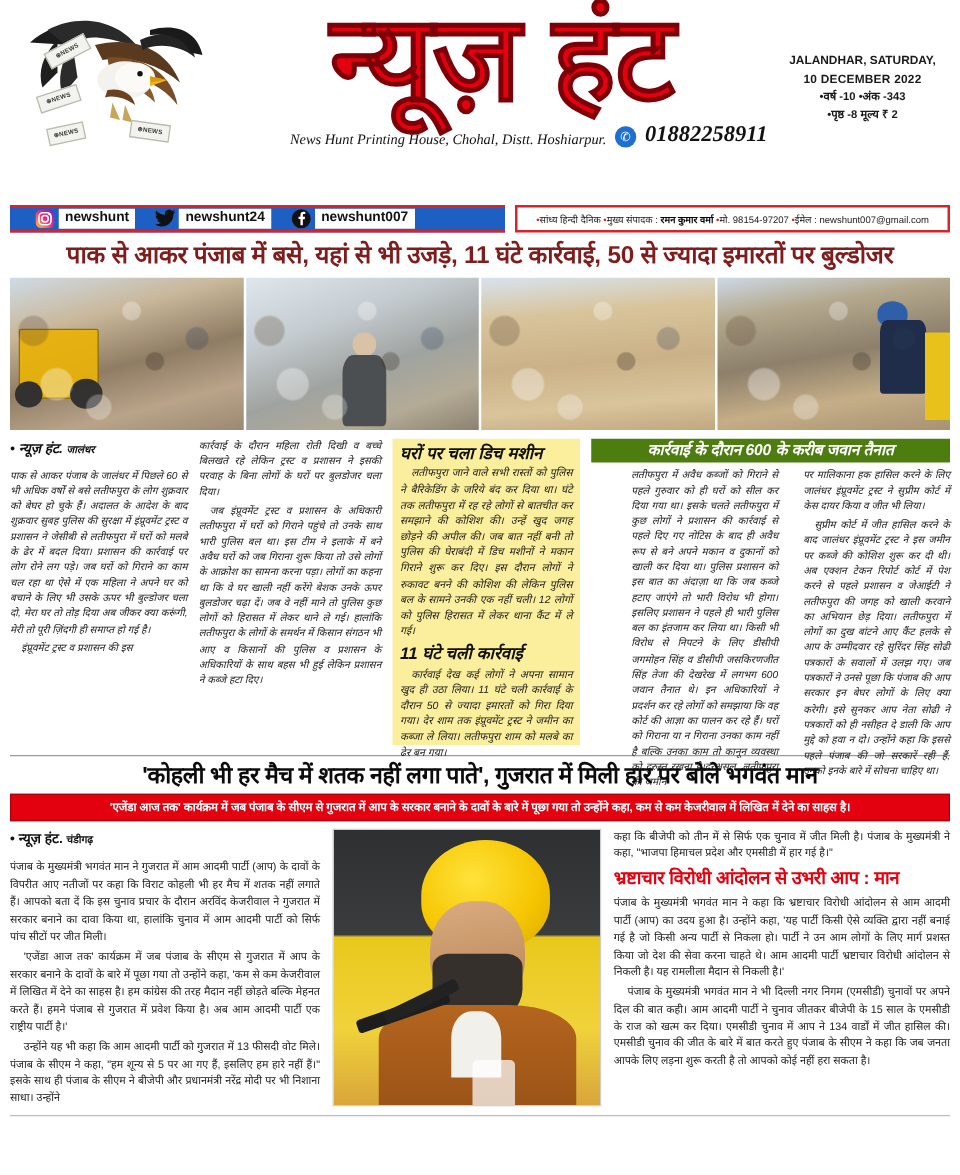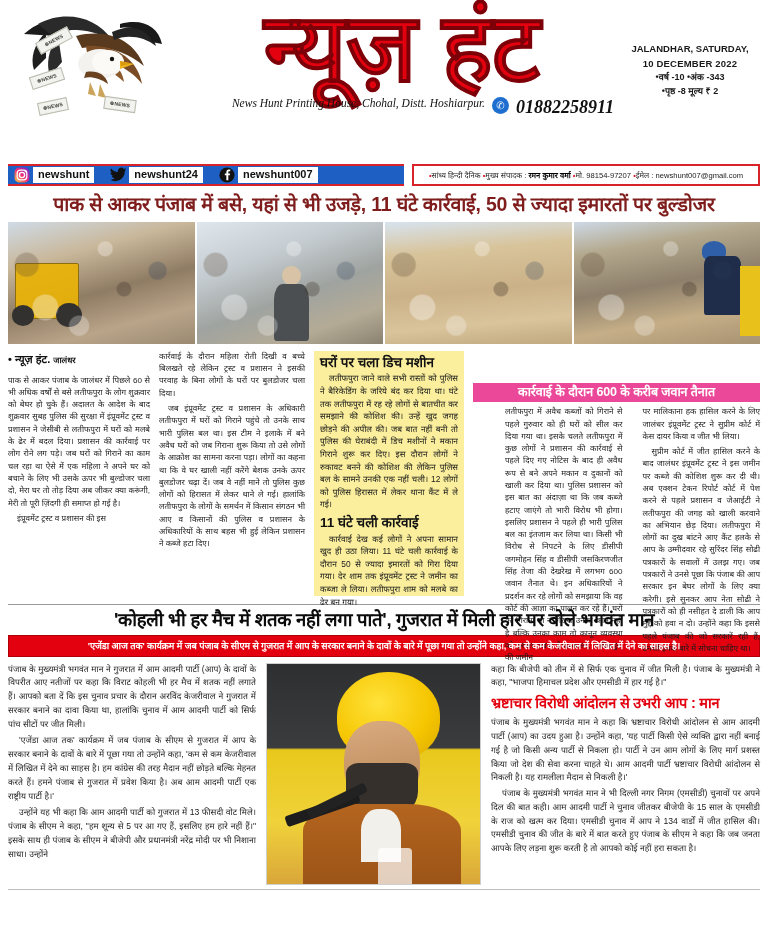--- a/index.html
+++ b/index.html
@@ -31,21 +31,21 @@
     font-family: "Liberation Sans", sans-serif;
     font-size: 96px; line-height: .95; font-weight: bold;
     color: #e3000f; letter-spacing: -1px;
     -webkit-text-stroke: 1px #7d0008;
     margin-top: -4px;
   }
   .imprint {
     font-family: "Liberation Serif", serif; font-style: italic;
     font-size: 11.5px; color: #111; text-align: right;
     margin-top: 4px; padding-right: 6px;
-    display: flex; align-items: flex-start; justify-content: flex-end; gap: 7px;
+    display: flex; align-items: flex-end; justify-content: flex-end; gap: 7px;
   }
   .phone-badge {
     width: 17px; height: 17px; border-radius: 50%; background: #1f6fd0;
     display: inline-flex; align-items: center; justify-content: center;
     color: #fff; font-size: 10px; font-style: normal;
   }
   .phone-num { font-family: "Liberation Serif", serif; font-style: italic; font-size: 18px; font-weight: bold; }
   .dateblock {
     flex: 0 0 140px; padding-top: 42px; text-align: center;
     font-size: 9.5px; font-weight: bold; color: #1a1a1a; line-height: 1.55;
@@ -53,21 +53,21 @@
   .dateblock .d2 { letter-spacing: .2px; }
   .dateblock .sub { font-size: 9px; }
 
   
   .socialbar {
     height: 22px; display: flex; align-items: stretch; gap: 0;
     margin-top: 2px;
   }
   .social-left {
     flex: 0 0 396px; background: #1e5fc4; display: flex; align-items: center;
-    border-top: 2px solid #d8232a; border-bottom: 2px solid #d8232a; padding-left: 6px;
+    border-top: 2px solid #d8232a; border-bottom: 2px solid #d8232a; padding-left: 20px;
   }
   .social-item { display: flex; align-items: center; gap: 3px; margin-right: 16px; }
   .social-item .lbl {
     background: #fff; color: #111; font-size: 11px; font-weight: bold;
     padding: 1px 5px 2px 5px; line-height: 1.25;
   }
   .ico { width: 16px; height: 16px; display: inline-block; }
   .social-right {
     flex: 1 1 auto; margin-left: 8px; border: 2px solid #d8232a; background: #fff;
     display: flex; align-items: center; justify-content: center;
@@ -118,21 +118,21 @@
   .person-a {
     position: absolute; left: 40%; bottom: 2%; width: 22%; height: 62%;
   }
   .person-a .hd { position:absolute; left:26%; top:0; width:46%; height:26%; background:#d9c3a6; border-radius:50%; }
   .person-a .bd { position:absolute; left:8%; top:24%; width:84%; height:76%; background:#4b4f52; border-radius:26% 26% 8% 8%; }
   .turban-a { position:absolute; right:18%; top:16%; width:13%; height:16%; background:#2e5fa8; border-radius:50% 50% 40% 40%; }
   .jacket-a { position:absolute; right:10%; top:28%; width:20%; height:48%; background:#1f2d4a; border-radius:16% 16% 6% 6%; }
   .yellowbar { position:absolute; right:0; top:36%; width:11%; height:58%; background:#e8c11a; }
 
   
-  .story1 { display: flex; gap: 9px; margin-top: 7px; height: 245px; }
+  .story1 { display: flex; gap: 9px; margin-top: 7px; height: 245px; font-style: italic; }
   .col { font-size: 8.1px; color: #1b1b1b; line-height: 1.52; text-align: justify; }
   .c1 { flex: 0 0 142px; }
   .c2 { flex: 0 0 146px; }
   .c3 { flex: 0 0 150px; }
   .c4 { flex: 1 1 auto; }
   .byline { font-size: 11px; font-weight: bold; color: #111; margin-bottom: 7px; }
   .byline .city { font-size: 8.3px; font-weight: bold; }
   .col p { margin-bottom: 3px; text-indent: 9px; }
   .col p.noind { text-indent: 0; }
 
@@ -145,24 +145,23 @@
     margin-bottom: 2px; white-space: nowrap;
   }
   .ybox-h2 {
     font-size: 13.5px; font-weight: bold; color: #111; line-height: 1.15;
     margin: 4px 0 2px 0;
   }
   .yellowbox p { font-size: 8.4px; line-height: 1.5; text-align: justify; color: #1b1b1b; }
 
   
   .redbanner {
-    background: #ec4899; color: #fff; font-size: 12.5px; font-weight: bold;
+    background: #4d7c0f; color: #fff; font-size: 12.5px; font-weight: bold;
     text-align: center; padding: 2px 0 3px 0; line-height: 1.15; white-space: nowrap;
     letter-spacing: -.1px;
-    margin-top: 32px;
   }
   .two-sub { display: flex; gap: 20px; margin-top: 4px; margin-left: 32px; }
   .two-sub > div { flex: 1 1 0; }
 
   
   .rule { border: 0; border-top: 1px solid #9a9a9a; margin: 8px 0 5px 0; }
   .rule-thin { border: 0; border-top: 1px solid #bdbdbd; margin: 4px 0; }
 
   
   .head2 {
@@ -389,20 +388,24 @@
   </div>
 
   <hr class="rule">
 
   <div class="head2">'कोहली भी हर मैच में शतक नहीं लगा पाते', गुजरात में मिली हार पर बोले भगवंत मान</div>
   <div class="redstrip">'एजेंडा आज तक' कार्यक्रम में जब पंजाब के सीएम से गुजरात में आप के सरकार बनाने के दावों के बारे में पूछा गया तो उन्होंने कहा, कम से कम केजरीवाल में लिखित में देने का साहस है।</div>
 
   <div class="story2">
 
     <div class="s2-left">
+      <div class="byline">
+        <span>• न्यूज़ हंट.</span>
+        <span class="city">चंडीगढ़</span>
+      </div>
       <p class="noind">पंजाब के मुख्यमंत्री भगवंत मान ने गुजरात में आम आदमी पार्टी (आप) के दावों के विपरीत आए नतीजों पर कहा कि विराट कोहली भी हर मैच में शतक नहीं लगाते हैं। आपको बता दें कि इस चुनाव प्रचार के दौरान अरविंद केजरीवाल ने गुजरात में सरकार बनाने का दावा किया था, हालांकि चुनाव में आम आदमी पार्टी को सिर्फ पांच सीटों पर जीत मिली।</p>
       <p>'एजेंडा आज तक' कार्यक्रम में जब पंजाब के सीएम से गुजरात में आप के सरकार बनाने के दावों के बारे में पूछा गया तो उन्होंने कहा, 'कम से कम केजरीवाल में लिखित में देने का साहस है। हम कांग्रेस की तरह मैदान नहीं छोड़ते बल्कि मेहनत करते हैं। हमने पंजाब से गुजरात में प्रवेश किया है। अब आम आदमी पार्टी एक राष्ट्रीय पार्टी है।'</p>
       <p>उन्होंने यह भी कहा कि आम आदमी पार्टी को गुजरात में 13 फीसदी वोट मिले। पंजाब के सीएम ने कहा, "हम शून्य से 5 पर आ गए हैं, इसलिए हम हारे नहीं हैं।" इसके साथ ही पंजाब के सीएम ने बीजेपी और प्रधानमंत्री नरेंद्र मोदी पर भी निशाना साधा। उन्होंने</p>
     </div>
 
     <div class="s2-photo">
       <div class="mannphoto">
         <div class="m-turban"></div>
         <div class="m-face"></div>
         <div class="m-beard"></div>

